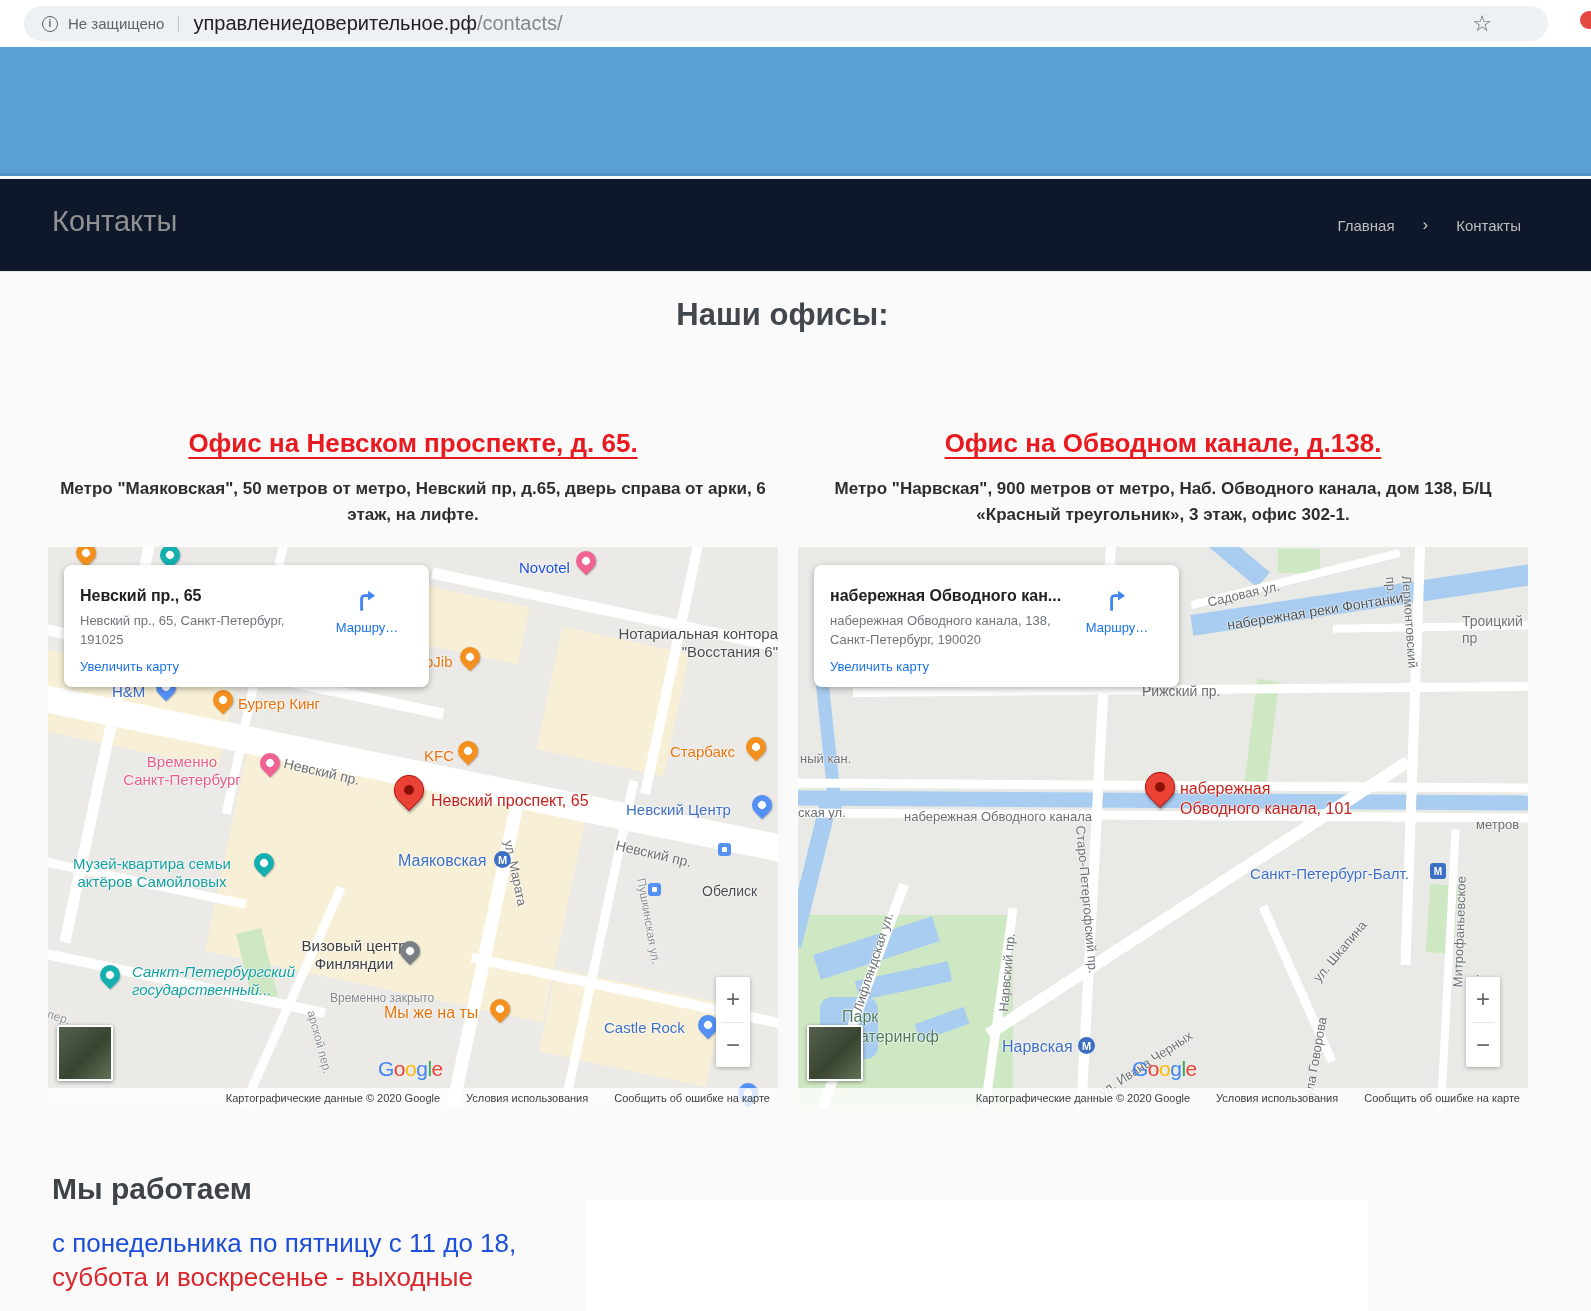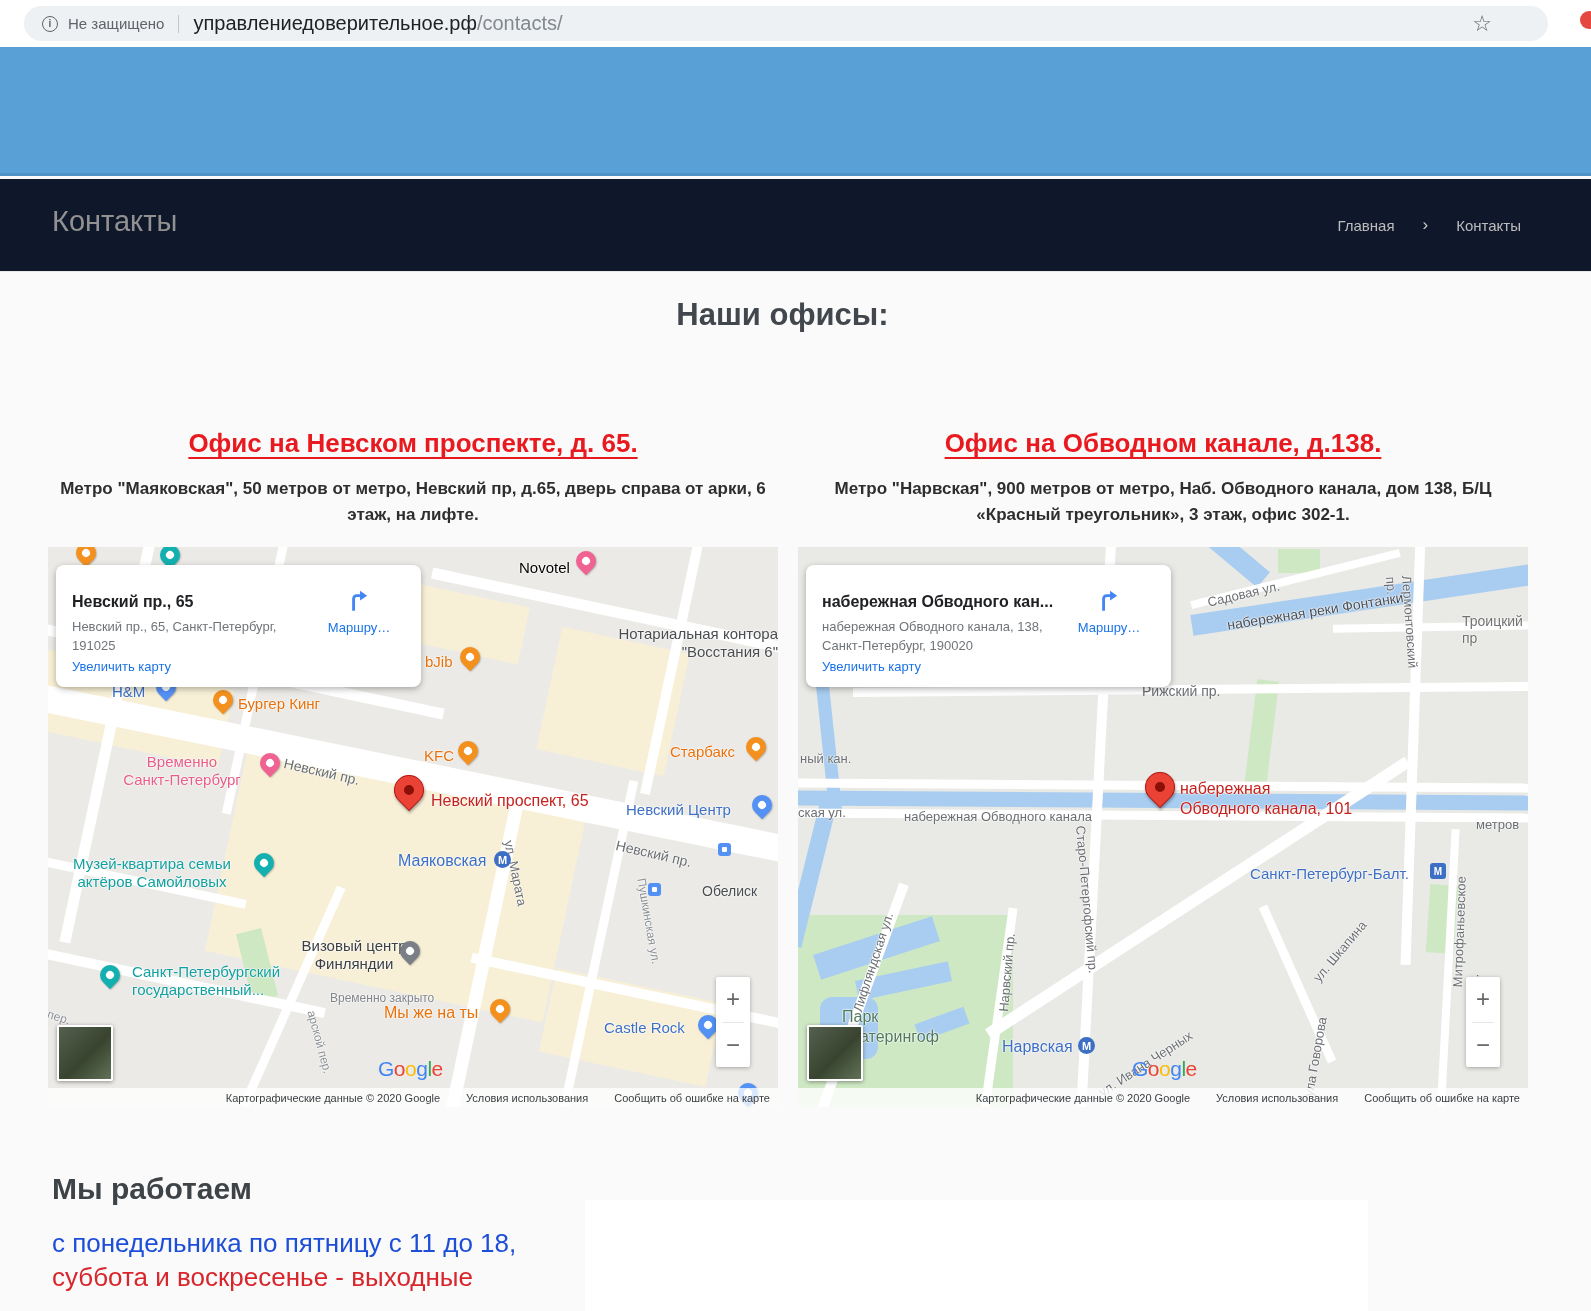--- a/index.html
+++ b/index.html
@@ -54,22 +54,22 @@
   .mk-pin { width:30px; height:30px; background:#ea4335; border:1px solid #b31412;
             border-radius:50% 50% 50% 0; transform:rotate(-45deg); box-shadow:-1px 2px 3px rgba(0,0,0,.35); }
   .mk-pin i { position:absolute; left:9px; top:9px; width:10px; height:10px; background:#8a1007; border-radius:50%; }
   .mk-metro { width:17px; height:17px; background:#3d6fc4; border-radius:50%; color:#fff;
               font-size:11px; font-weight:700; display:flex; align-items:center; justify-content:center; }
   .mk-train { width:16px; height:16px; background:#3d6fc4; border-radius:3px; color:#fff;
               font-size:10px; font-weight:700; display:flex; align-items:center; justify-content:center; }
   .mk-bus { width:13px; height:13px; background:#5491f5; border-radius:3px; }
   .mk-bus::after { content:''; position:absolute; left:4px; top:4px; width:5px; height:5px; background:#fff; border-radius:1px; }
   
-  .map-card { position:absolute; left:8px; top:18px; width:365px; height:122px; background:#fff;
-              border-radius:8px; box-shadow:0 2px 6px rgba(0,0,0,.3); z-index:6; padding:28px 16px; }
+  .map-card { position:absolute; left:16px; top:18px; width:365px; height:122px; background:#fff;
+              border-radius:8px; box-shadow:0 2px 6px rgba(0,0,0,.3); z-index:6; padding:22px 16px; }
   .card-title { font-size:16px; font-weight:700; color:#202124; width:245px; white-space:nowrap; overflow:hidden; }
   .card-address { margin-top:7px; font-size:13px; color:#70757a; width:238px; line-height:1.45; }
   .card-link { position:absolute; left:16px; bottom:13px; font-size:13px; color:#1a73e8; cursor:pointer; }
   .card-directions { position:absolute; right:12px; top:22px; width:100px; text-align:center;
                      color:#1a73e8; font-size:13px; cursor:pointer; }
   .card-directions svg { display:block; margin:0 auto 7px; }
   
   .zoom-ctl { position:absolute; right:28px; top:430px; width:34px; height:90px; background:#fff;
               box-shadow:0 1px 4px rgba(0,0,0,.3); border-radius:2px; z-index:6; display:flex; flex-direction:column; }
   .zoom-btn { flex:1; display:flex; align-items:center; justify-content:center; font-size:24px; color:#666; cursor:pointer; }
@@ -139,21 +139,21 @@
       <div style="position: absolute; left: 205px; top: -30px; width: 9px; height: 300px; background: rgb(255, 255, 255); transform: rotate(12deg);"></div>
       <div style="position: absolute; left: 430px; top: 240px; width: 13px; height: 340px; background: rgb(255, 255, 255); transform: rotate(12deg);"></div>
       <div style="position: absolute; left: 545px; top: 230px; width: 9px; height: 350px; background: rgb(255, 255, 255); transform: rotate(12deg);"></div>
       <div style="position: absolute; left: 620px; top: -20px; width: 10px; height: 270px; background: rgb(255, 255, 255); transform: rotate(12deg);"></div>
       <div style="position: absolute; left: -20px; top: 430px; width: 300px; height: 10px; background: rgb(255, 255, 255); transform: rotate(12deg);"></div>
       <div style="position: absolute; left: 420px; top: 440px; width: 330px; height: 10px; background: rgb(255, 255, 255); transform: rotate(12deg);"></div>
       <div style="position: absolute; left: 240px; top: 330px; width: 9px; height: 240px; background: rgb(255, 255, 255); transform: rotate(24deg);"></div>
       <div style="position: absolute; left: -20px; top: 330px; width: 220px; height: 9px; background: rgb(255, 255, 255); transform: rotate(12deg);"></div>
     </div>
   <div class="map-labels">
-      <div class="mlabel" style="left: 471px; top: 12px; font-size: 15px; color: #000000;">Novotel</div>
+      <div class="mlabel" style="left: 471px; top: 12px; font-size: 15px; color: #1d4ed8;">Novotel</div>
       <div class="mlabel" style="left: 536px; top: 78px; font-size: 15px; color: rgb(73, 76, 80); width: 194px; text-align: right;">Нотариальная контора
 "Восстания 6"</div>
       <div class="mlabel" style="left: 377px; top: 106px; font-size: 15px; color: rgb(232, 113, 10);">bJib</div>
       <div class="mlabel" style="left: 64px; top: 136px; font-size: 15px; color: rgb(61, 111, 196);">H&amp;M</div>
       <div class="mlabel" style="left: 190px; top: 148px; font-size: 15px; color: rgb(232, 113, 10);">Бургер Кинг</div>
       <div class="mlabel" style="left: 60px; top: 206px; font-size: 15px; color: rgb(232, 93, 138); width: 148px; text-align: center;">Временно
 Санкт-Петербург</div>
       <div class="mlabel" style="left: 238px; top: 208px; font-size: 14px; color: rgb(107, 111, 115); transform: rotate(13deg); transform-origin: left top;">Невский пр.</div>
       <div class="mlabel" style="left: 376px; top: 200px; font-size: 15px; color: rgb(232, 113, 10);">KFC</div>
       <div class="mlabel" style="left: 622px; top: 196px; font-size: 15px; color: rgb(232, 113, 10);">Старбакс</div>
@@ -162,21 +162,21 @@
       <div class="mlabel" style="left: 350px; top: 304px; font-size: 16px; color: rgb(61, 111, 196);">Маяковская</div>
       <div class="mlabel" style="left: 468px; top: 292px; font-size: 13px; color: rgb(107, 111, 115); transform: rotate(78deg); transform-origin: left top;">ул. Марата</div>
       <div class="mlabel" style="left: 570px; top: 290px; font-size: 14px; color: rgb(107, 111, 115); transform: rotate(13deg); transform-origin: left top;">Невский пр.</div>
       <div class="mlabel" style="left: 6px; top: 308px; font-size: 15px; color: rgb(18, 160, 160); width: 196px; text-align: center;">Музей-квартира семьи
 актёров Самойловых</div>
       <div class="mlabel" style="left: 654px; top: 336px; font-size: 14px; color: rgb(73, 76, 80);">Обелиск</div>
       <div class="mlabel" style="left: 600px; top: 330px; font-size: 12px; color: rgb(138, 143, 148); transform: rotate(80deg); transform-origin: left top;">Пушкинская ул.</div>
       <div class="mlabel" style="left: 252px; top: 390px; font-size: 15px; color: rgb(60, 64, 67); width: 108px; text-align: center;">Визовый центр
 Финляндии</div>
       <div class="mlabel" style="left: 282px; top: 444px; font-size: 12px; color: rgb(128, 134, 139);">Временно закрыто</div>
-      <div class="mlabel" style="left: 84px; top: 416px; font-size: 15px; color: rgb(18, 160, 160);">Санкт-Петербургский
+      <div class="mlabel" style="left: 84px; top: 416px; font-size: 15px; color: rgb(18, 160, 160); font-style: italic;">Санкт-Петербургский
 государственный...</div>
       <div class="mlabel" style="left: 336px; top: 456px; font-size: 16px; color: rgb(232, 113, 10);">Мы же на ты</div>
       <div class="mlabel" style="left: 556px; top: 472px; font-size: 15px; color: rgb(61, 111, 196);">Castle Rock</div>
       <div class="mlabel" style="left: 2px; top: 460px; font-size: 12px; color: rgb(138, 143, 148); transform: rotate(18deg); transform-origin: left top;">пер.</div>
       <div class="mlabel" style="left: 270px; top: 462px; font-size: 12px; color: rgb(138, 143, 148); transform: rotate(75deg); transform-origin: left top;">арской пер.</div>
       <div class="mk mk-food tear" style="left: 28px; top: -4px;"></div>
       <div class="mk mk-museum tear" style="left: 112px; top: -2px;"></div>
       <div class="mk mk-hotel tear" style="left: 528px; top: 4px;"></div>
       <div class="mk mk-food tear" style="left: 412px; top: 100px;"></div>
       <div class="mk mk-shop tear" style="left: 108px; top: 130px;"></div>

